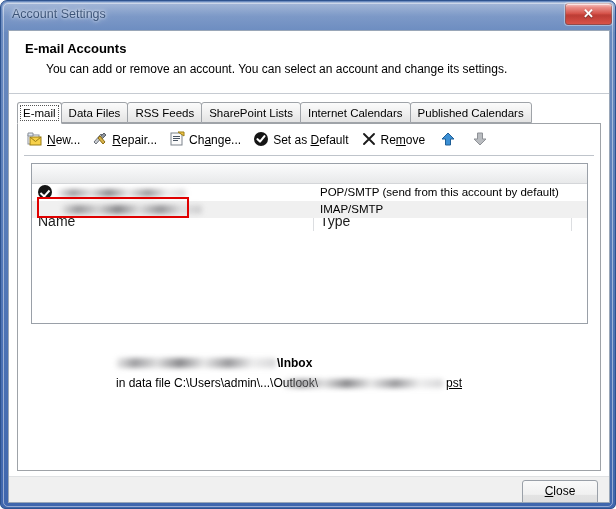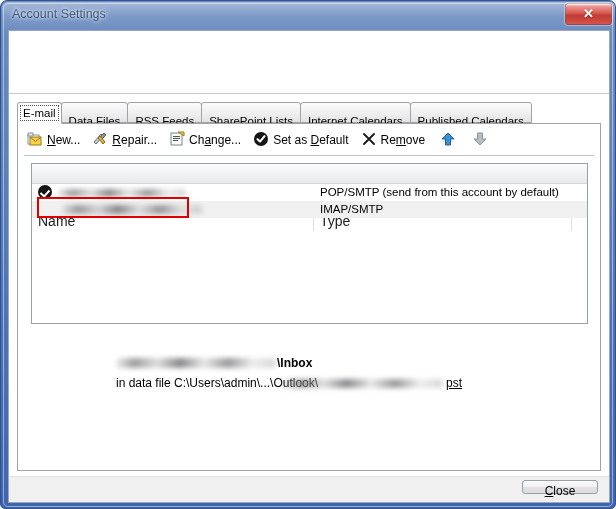--- a/index.html
+++ b/index.html
@@ -122,21 +122,21 @@
   
   #tabstrip {
     position: absolute;
     left: 8px; top: 71px;
     width: 584px; height: 22px;
   }
   .tab {
     position: relative;
     float: left;
     height: 21px;
-    padding: 8px 7px;
+    padding: 0 7px;
     margin-right: -1px;
     box-sizing: border-box;
     line-height: 20px;
     font-size: 11.5px;
     color: #000000;
     background: linear-gradient(180deg,#fbfbfb 0%, #f0f0f0 50%, #e3e3e3 100%);
     border: 1px solid #9fa3a8;
     border-bottom: 1px solid #9fa3a8;
     border-radius: 3px 3px 0 0;
     cursor: pointer;
@@ -343,21 +343,21 @@
   #footer {
     position: absolute;
     left: 0; top: 445px;
     width: 600px; height: 26px;
     background: #f0f0f0;
     border-top: 1px solid #dfe1e3;
   }
   #close-dialog-button {
     position: absolute;
     right: 11px; top: 3px;
-    width: 76px; height: 14px;
+    width: 76px; height: 30px;
     line-height: 21px;
     text-align: center;
     font-size: 12px;
     color: #000000;
     background: linear-gradient(180deg,#fafafa 0%, #f0f0f0 48%, #e3e3e3 50%, #dcdcdc 100%);
     border: 1px solid #9aa0a8;
     border-radius: 3px;
     box-sizing: border-box;
     cursor: pointer;
   }
@@ -372,20 +372,24 @@
     <div id="title-text">Account Settings</div>
     <div id="close-button">
       <div class="glyph">✕</div>
     </div>
   </div>
 
   <div id="frame-gloss"></div>
 
   <div id="client">
 
+    <div id="header-band">
+      <div id="header-title">E-mail Accounts</div>
+      <div id="header-sub">You can add or remove an account. You can select an account and change its settings.</div>
+    </div>
     <div id="header-rule"></div>
 
     <div id="tabstrip">
       <div class="tab active">
         <span>E-mail</span>
         <span class="tab-focus"></span>
       </div>
       <div class="tab">
         <span>Data Files</span>
       </div>

